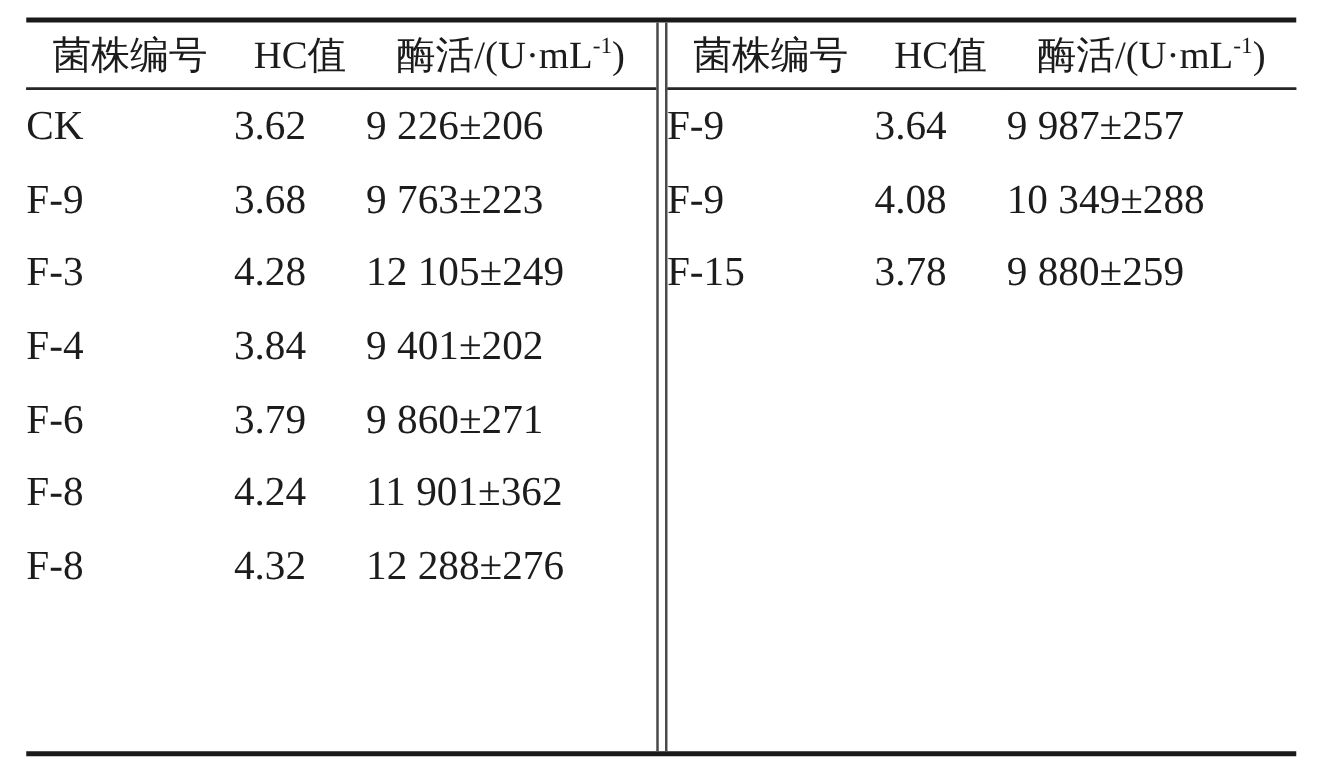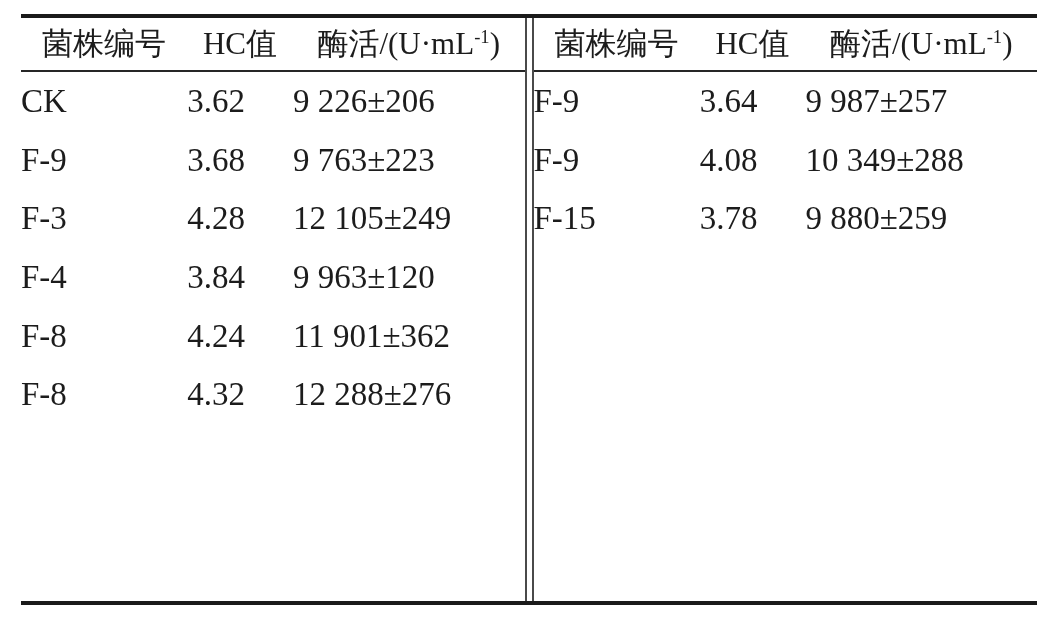--- a/index.html
+++ b/index.html
@@ -95,21 +95,26 @@
             <td>9 763±223</td>
           </tr>
           <tr>
             <td>F-3</td>
             <td>4.28</td>
             <td>12 105±249</td>
           </tr>
           <tr>
             <td>F-4</td>
             <td>3.84</td>
-            <td>9 963±120</td>
+            <td>9 401±202</td>
+          </tr>
+          <tr>
+            <td>F-6</td>
+            <td>3.79</td>
+            <td>9 860±271</td>
           </tr>
           <tr>
             <td>F-8</td>
             <td>4.24</td>
             <td>11 901±362</td>
           </tr>
           <tr>
             <td>F-8</td>
             <td>4.32</td>
             <td>12 288±276</td>

